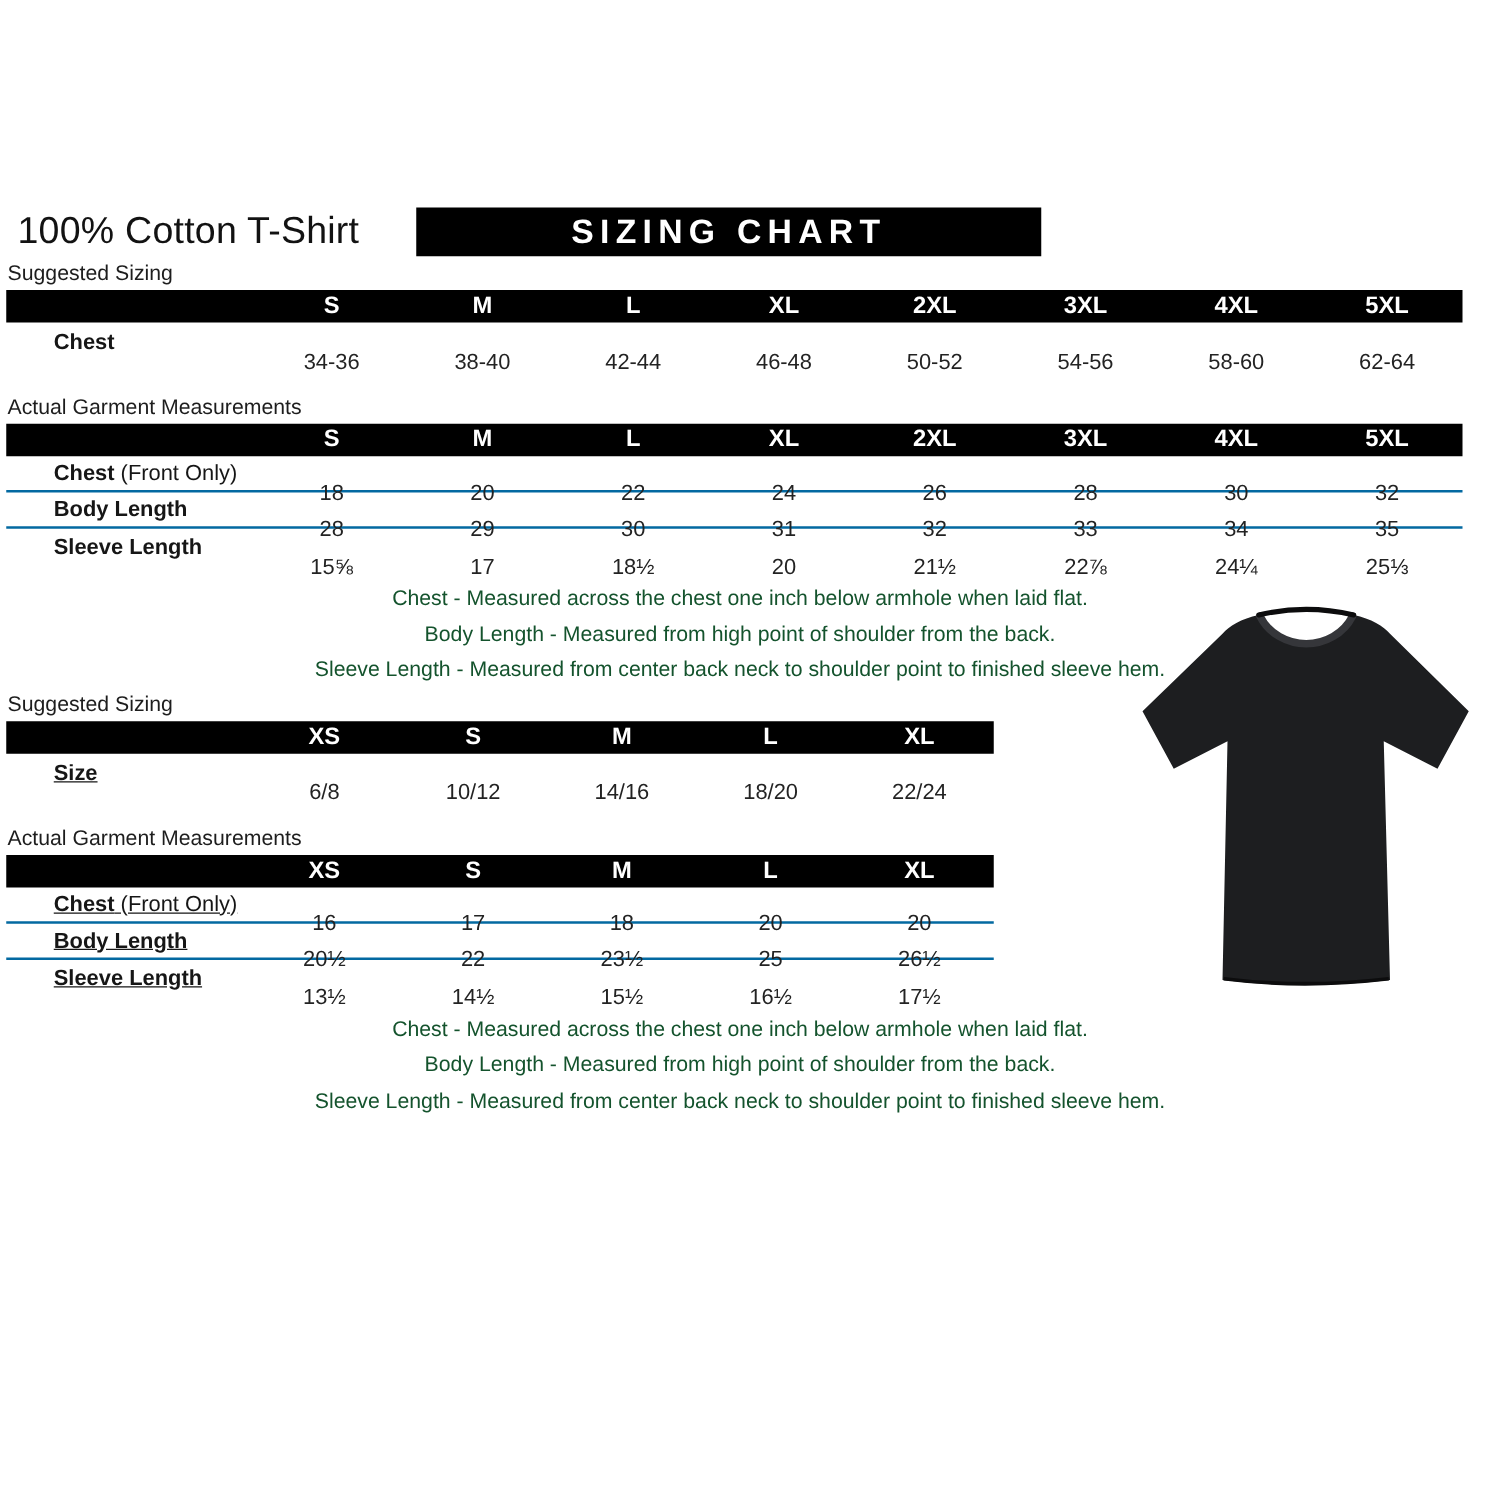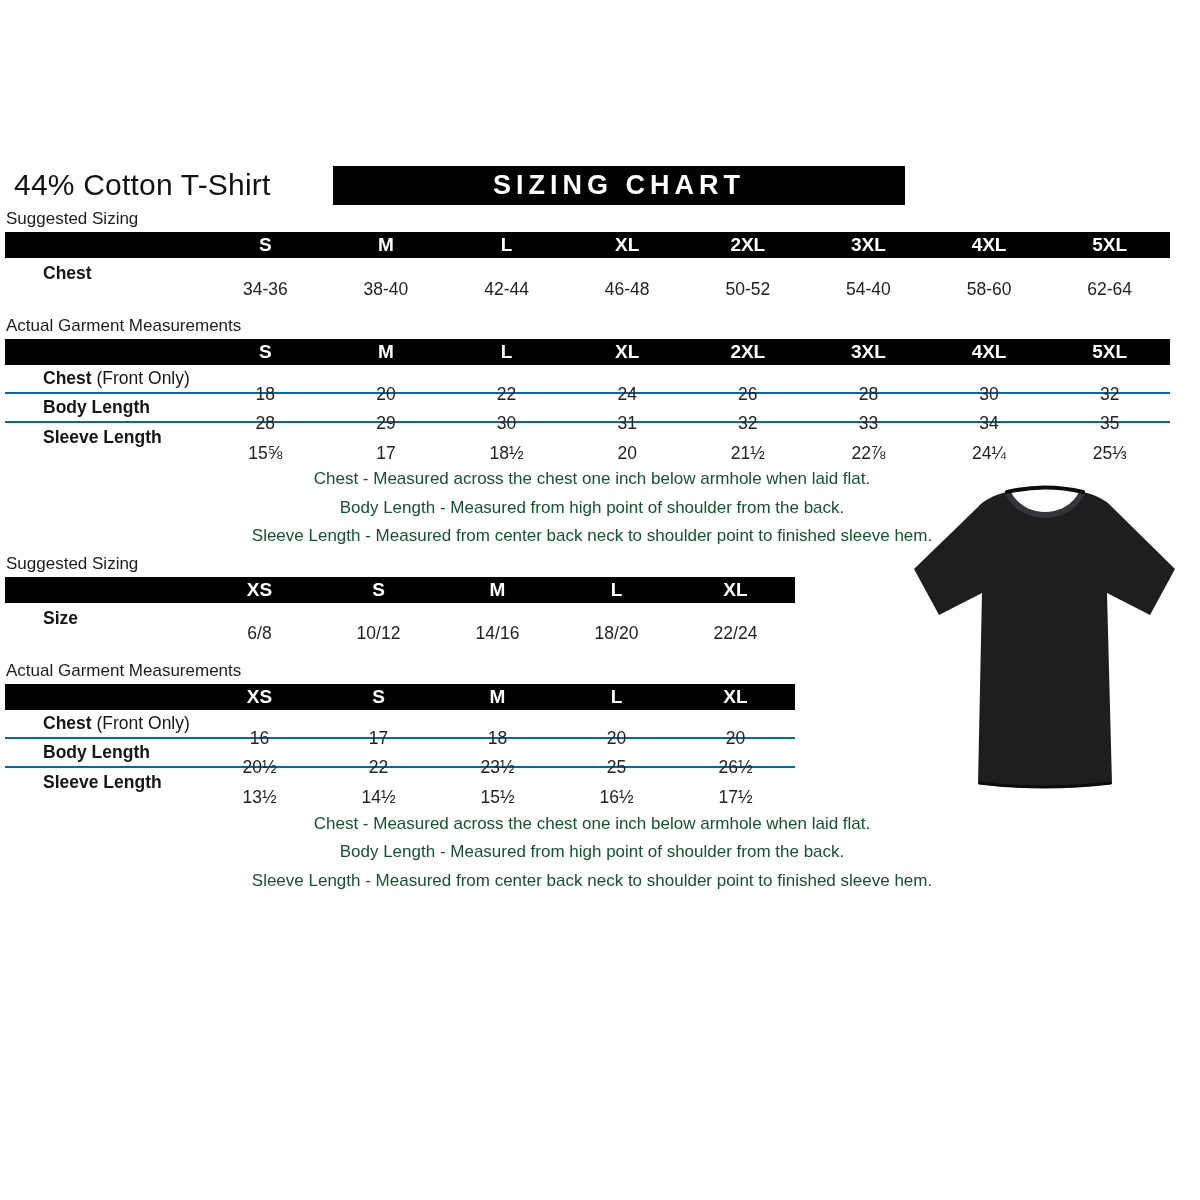--- a/index.html
+++ b/index.html
@@ -1,55 +1,55 @@
 <!DOCTYPE html>
 <html><head>
 <meta charset="utf-8">
 <style>
   * { margin:0; padding:0; box-sizing:border-box; }
   html,body { width:1200px; height:1200px; background:#ffffff; font-family:"Liberation Sans", sans-serif; color:#161616; position:relative; overflow:hidden; }
   .page { position:absolute; top:165px; left:5px; width:1165px; }
 
   .topbar { position:relative; height:40px; margin-bottom:4px; }
   .title  { position:absolute; left:9px; top:0; font-size:30px; font-weight:400; letter-spacing:0.2px; color:#121212; line-height:40px; white-space:nowrap; }
-  .banner { position:absolute; left:328px; top:1px; width:572px; height:39px; background:#000; display:flex; align-items:center; justify-content:center; }
+  .banner { position:absolute; left:328px; top:1px; width:500px; height:39px; background:#000; display:flex; align-items:center; justify-content:center; }
   .banner span { color:#fff; font-weight:700; font-size:27px; letter-spacing:5px; }
 
   .section-label { font-size:17px; color:#1d1d1d; margin:3px 0 3px 1px; }
 
   .sztable { width:1165px; margin-bottom:27px; }
   .sztable.youth { width:790px; }
   .thead { display:flex; background:#000; height:26px; align-items:center; }
   .thead .lcol { width:200px; }
   .sztable.youth .thead .lcol { width:195px; }
   .thead .col { flex:1; text-align:center; color:#fff; font-weight:700; font-size:19px; line-height:26px; }
   .trow { display:flex; height:31px; align-items:center; }
   .meas .trow { height:29px; }
   .meas .trow.sep { border-bottom:2px solid #0369a1; }
   .trow .lcol { width:200px; padding-left:14px; font-size:17.5px; white-space:nowrap; }
-  .sztable.youth .trow .lcol { width:195px; }
+  .sztable.youth .trow .lcol { width:195px;text-decoration:underline; }
   .trow .lcol .b { font-weight:700;margin-left:24px; }
   .trow .col { flex:1; text-align:center; font-size:17.5px; color:#232323;margin-top:31px; }
 
   .meas { margin-bottom:13px; }
   .notes { margin:0 0 0 9px; }
   .note  { font-size:17px; color:#14532d; line-height:28.5px;text-align:center; }
 
   .youth-title { font-size:28px; font-weight:700; color:#0f0f0f; margin:7px 0 8px 1px; letter-spacing:0.2px; }
 
   .tshirt-wrap { position:absolute; left:893px; top:480px; width:300px; height:330px; }
   svg { display:block; }
 </style>
 </head>
 <body>
 
 <div class="page">
 
   <div class="topbar">
-    <div class="title">44% Cotton T-Shirt</div>
+    <div class="title">100% Cotton T-Shirt</div>
     <div class="banner">
       <span>SIZING CHART</span>
     </div>
   </div>
 
   <div class="section-label">Suggested Sizing</div>
   <div class="sztable">
     <div class="thead">
       <div class="lcol"></div>
       <div class="col">S</div>
@@ -61,21 +61,21 @@
       <div class="col">4XL</div>
       <div class="col">5XL</div>
     </div>
     <div class="trow">
       <div class="lcol"><span class="b">Chest</span></div>
       <div class="col">34-36</div>
       <div class="col">38-40</div>
       <div class="col">42-44</div>
       <div class="col">46-48</div>
       <div class="col">50-52</div>
-      <div class="col">54-40</div>
+      <div class="col">54-56</div>
       <div class="col">58-60</div>
       <div class="col">62-64</div>
     </div>
   </div>
 
   <div class="section-label">Actual Garment Measurements</div>
   <div class="sztable meas">
     <div class="thead">
       <div class="lcol"></div>
       <div class="col">S</div>

